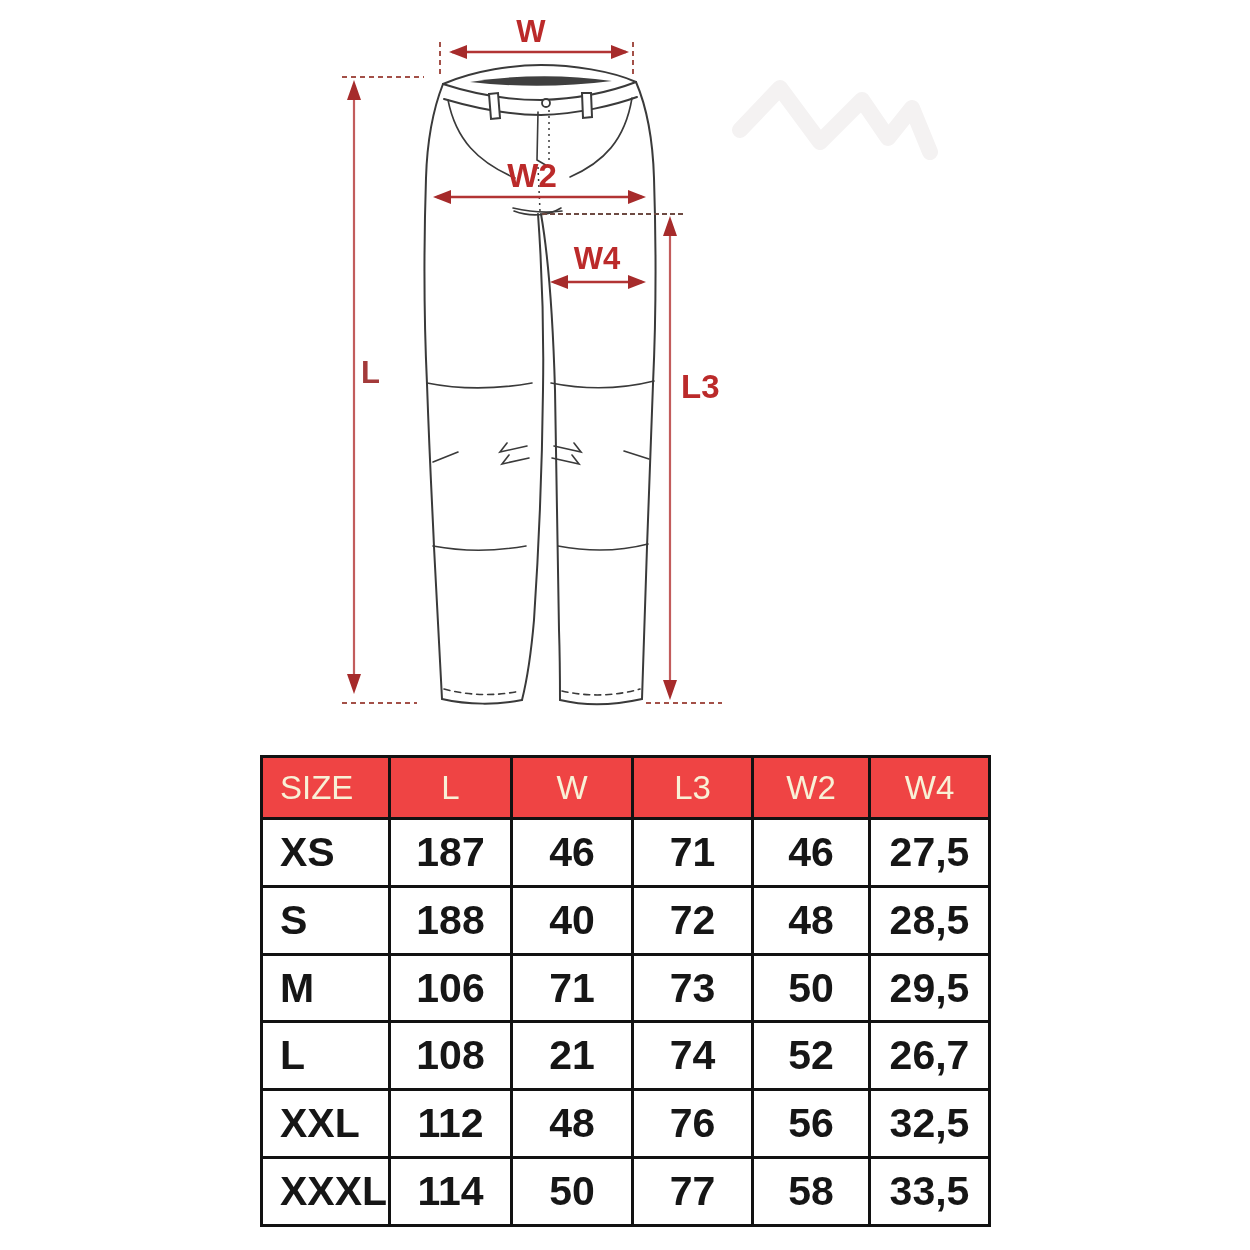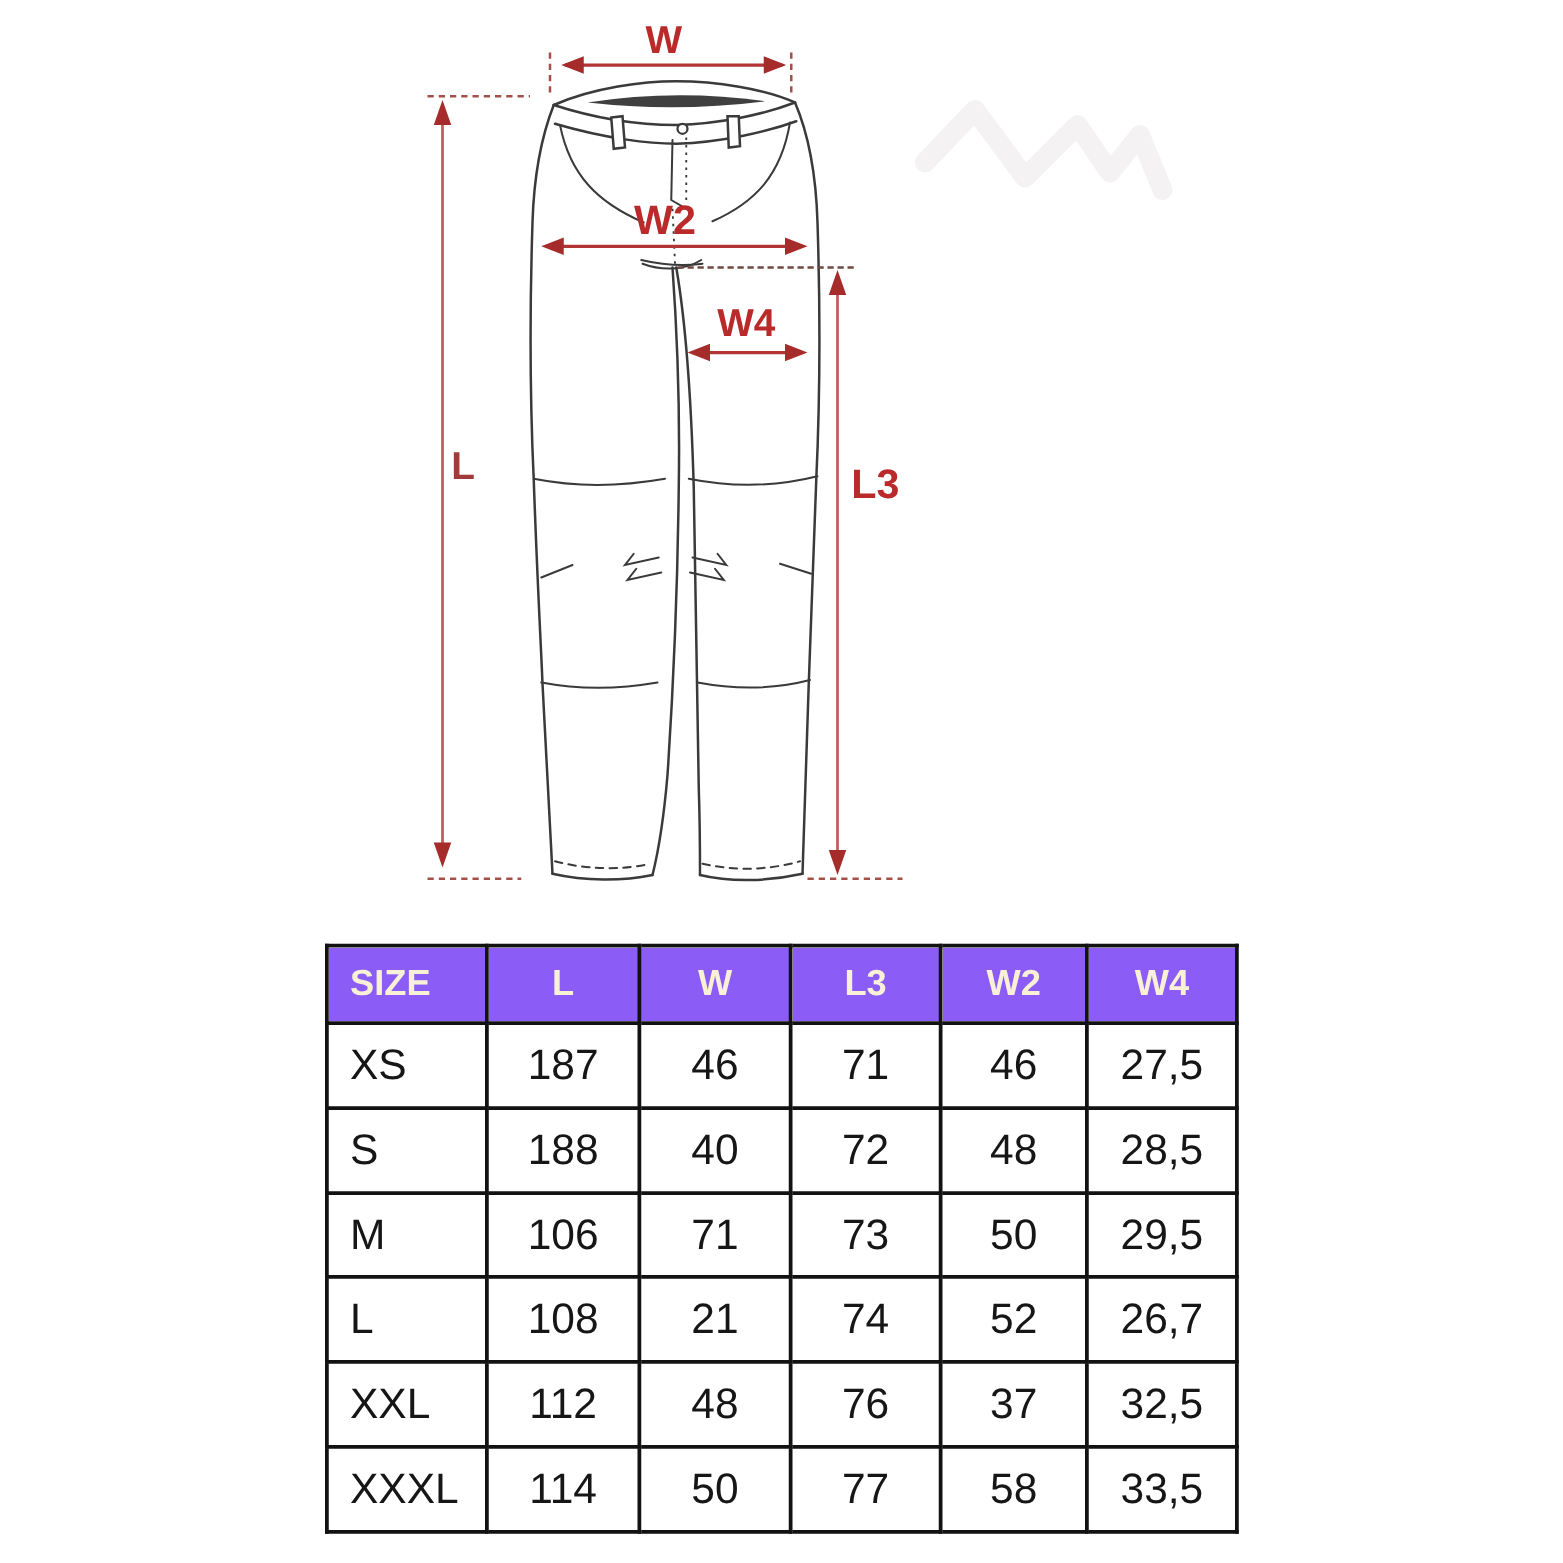--- a/index.html
+++ b/index.html
@@ -21,22 +21,22 @@
   .ext-dash{fill:none;stroke:#a35048;stroke-width:2;stroke-dasharray:5 4;}
   .ext-dash-dark{fill:none;stroke:#6d4a42;stroke-width:2;stroke-dasharray:5 3;}
   .lbl{font-family:"Liberation Sans",sans-serif;font-weight:bold;font-size:31px;fill:#bb2a2a;}
   .lbl-big{font-size:33px;}
   .lbl-dark{fill:#a33a3a;}
 
   
   table.size-table{position:absolute;left:260px;top:755px;width:728px;height:472px;
     border-collapse:collapse;table-layout:fixed;background:#ffffff;}
   .size-table th,.size-table td{border:3px solid #121212;overflow:hidden;white-space:nowrap;}
-  .size-table th{background:#8b5cf6;color:#f8f1d6;font-weight:700;font-size:29px;height:57px;text-align:center;}
-  .size-table td{color:#161616;font-size:34px;font-weight:400;height:59px;text-align:center;}
+  .size-table th{background:#ef4444;color:#f8f1d6;font-weight:400;font-size:33px;height:57px;text-align:center;}
+  .size-table td{color:#161616;font-size:41px;font-weight:700;height:59px;text-align:center;}
   .size-table th.c-size,.size-table td.c-size{text-align:left;padding-left:17px;}
 </style>
 </head>
 <body>
 
 <div class="canvas">
 
   <svg class="diagram" width="1250" height="750" viewBox="0 0 1250 750" aria-hidden="true">
 
     <path d="M740,130 L780,88 L820,142 L862,100 L888,138 L912,108 L930,152" fill="none" stroke="#f4f2f2" stroke-width="16" stroke-linejoin="round" stroke-linecap="round"></path>
@@ -174,21 +174,21 @@
         <td>21</td>
         <td>74</td>
         <td>52</td>
         <td>26,7</td>
       </tr>
       <tr>
         <td class="c-size">XXL</td>
         <td>112</td>
         <td>48</td>
         <td>76</td>
-        <td>37</td>
+        <td>56</td>
         <td>32,5</td>
       </tr>
       <tr>
         <td class="c-size">XXXL</td>
         <td>114</td>
         <td>50</td>
         <td>77</td>
         <td>58</td>
         <td>33,5</td>
       </tr>

